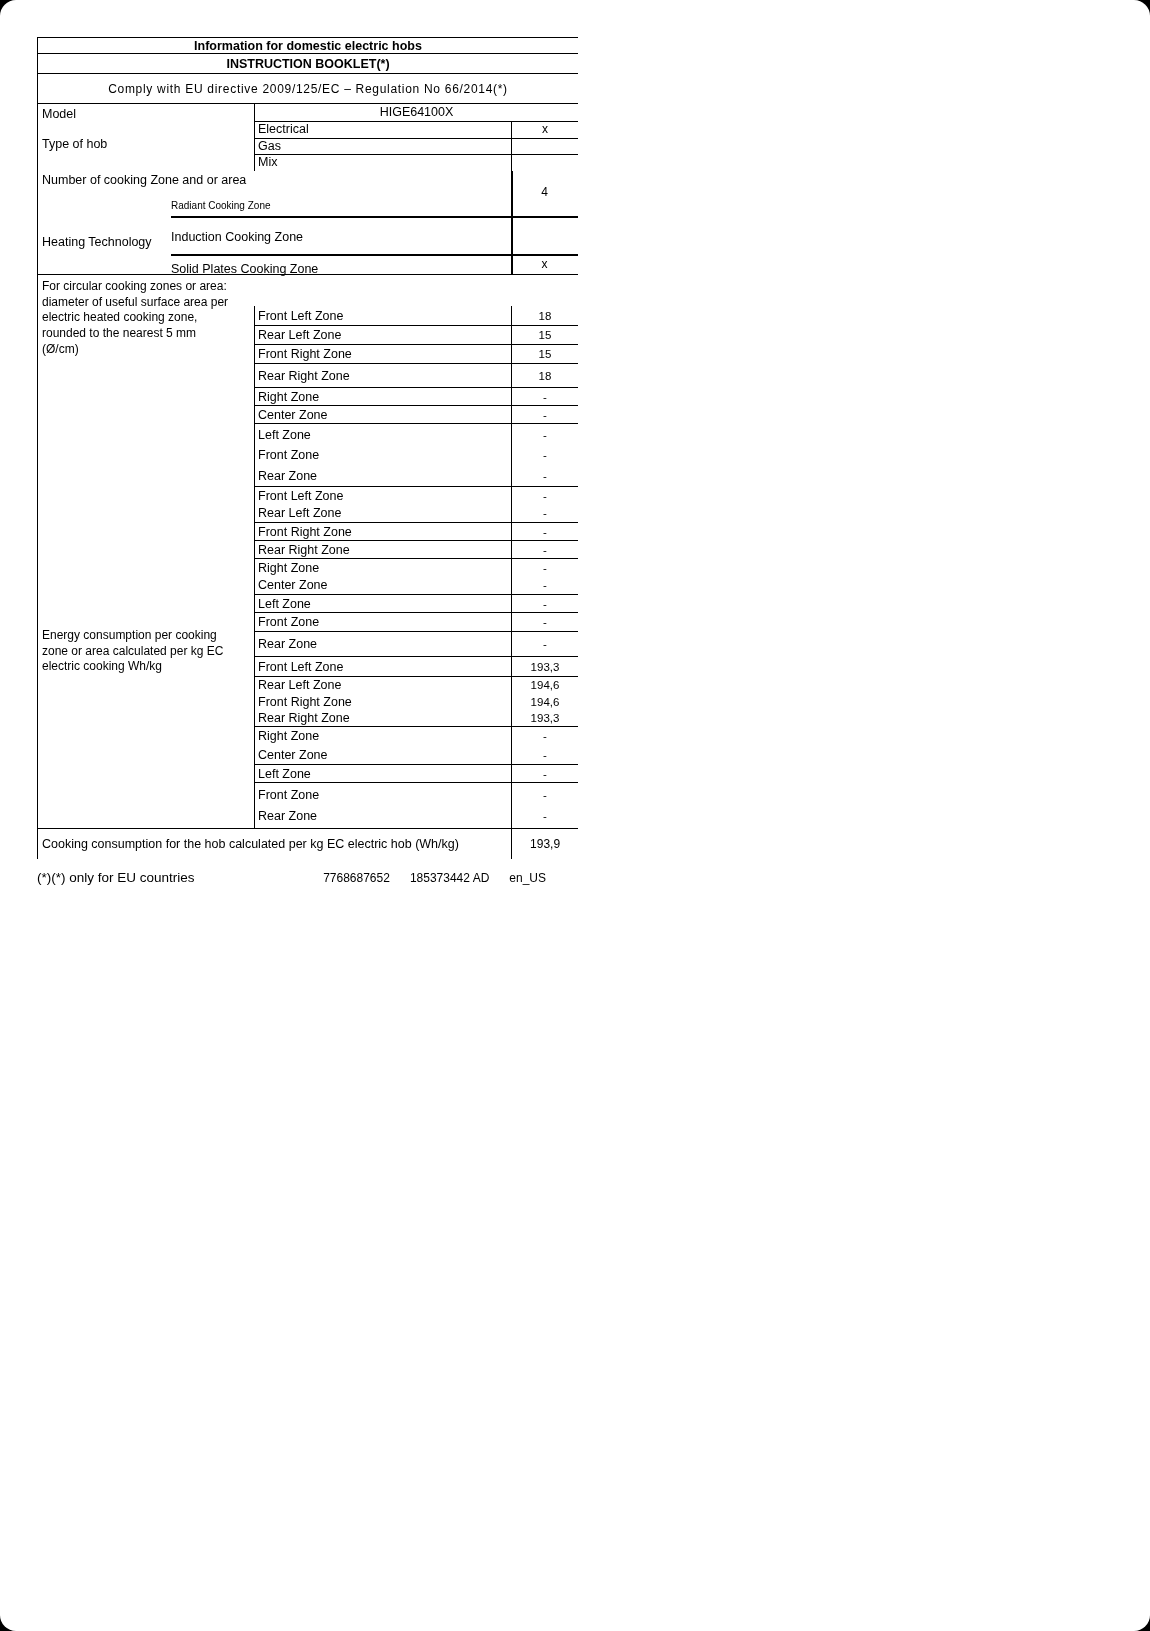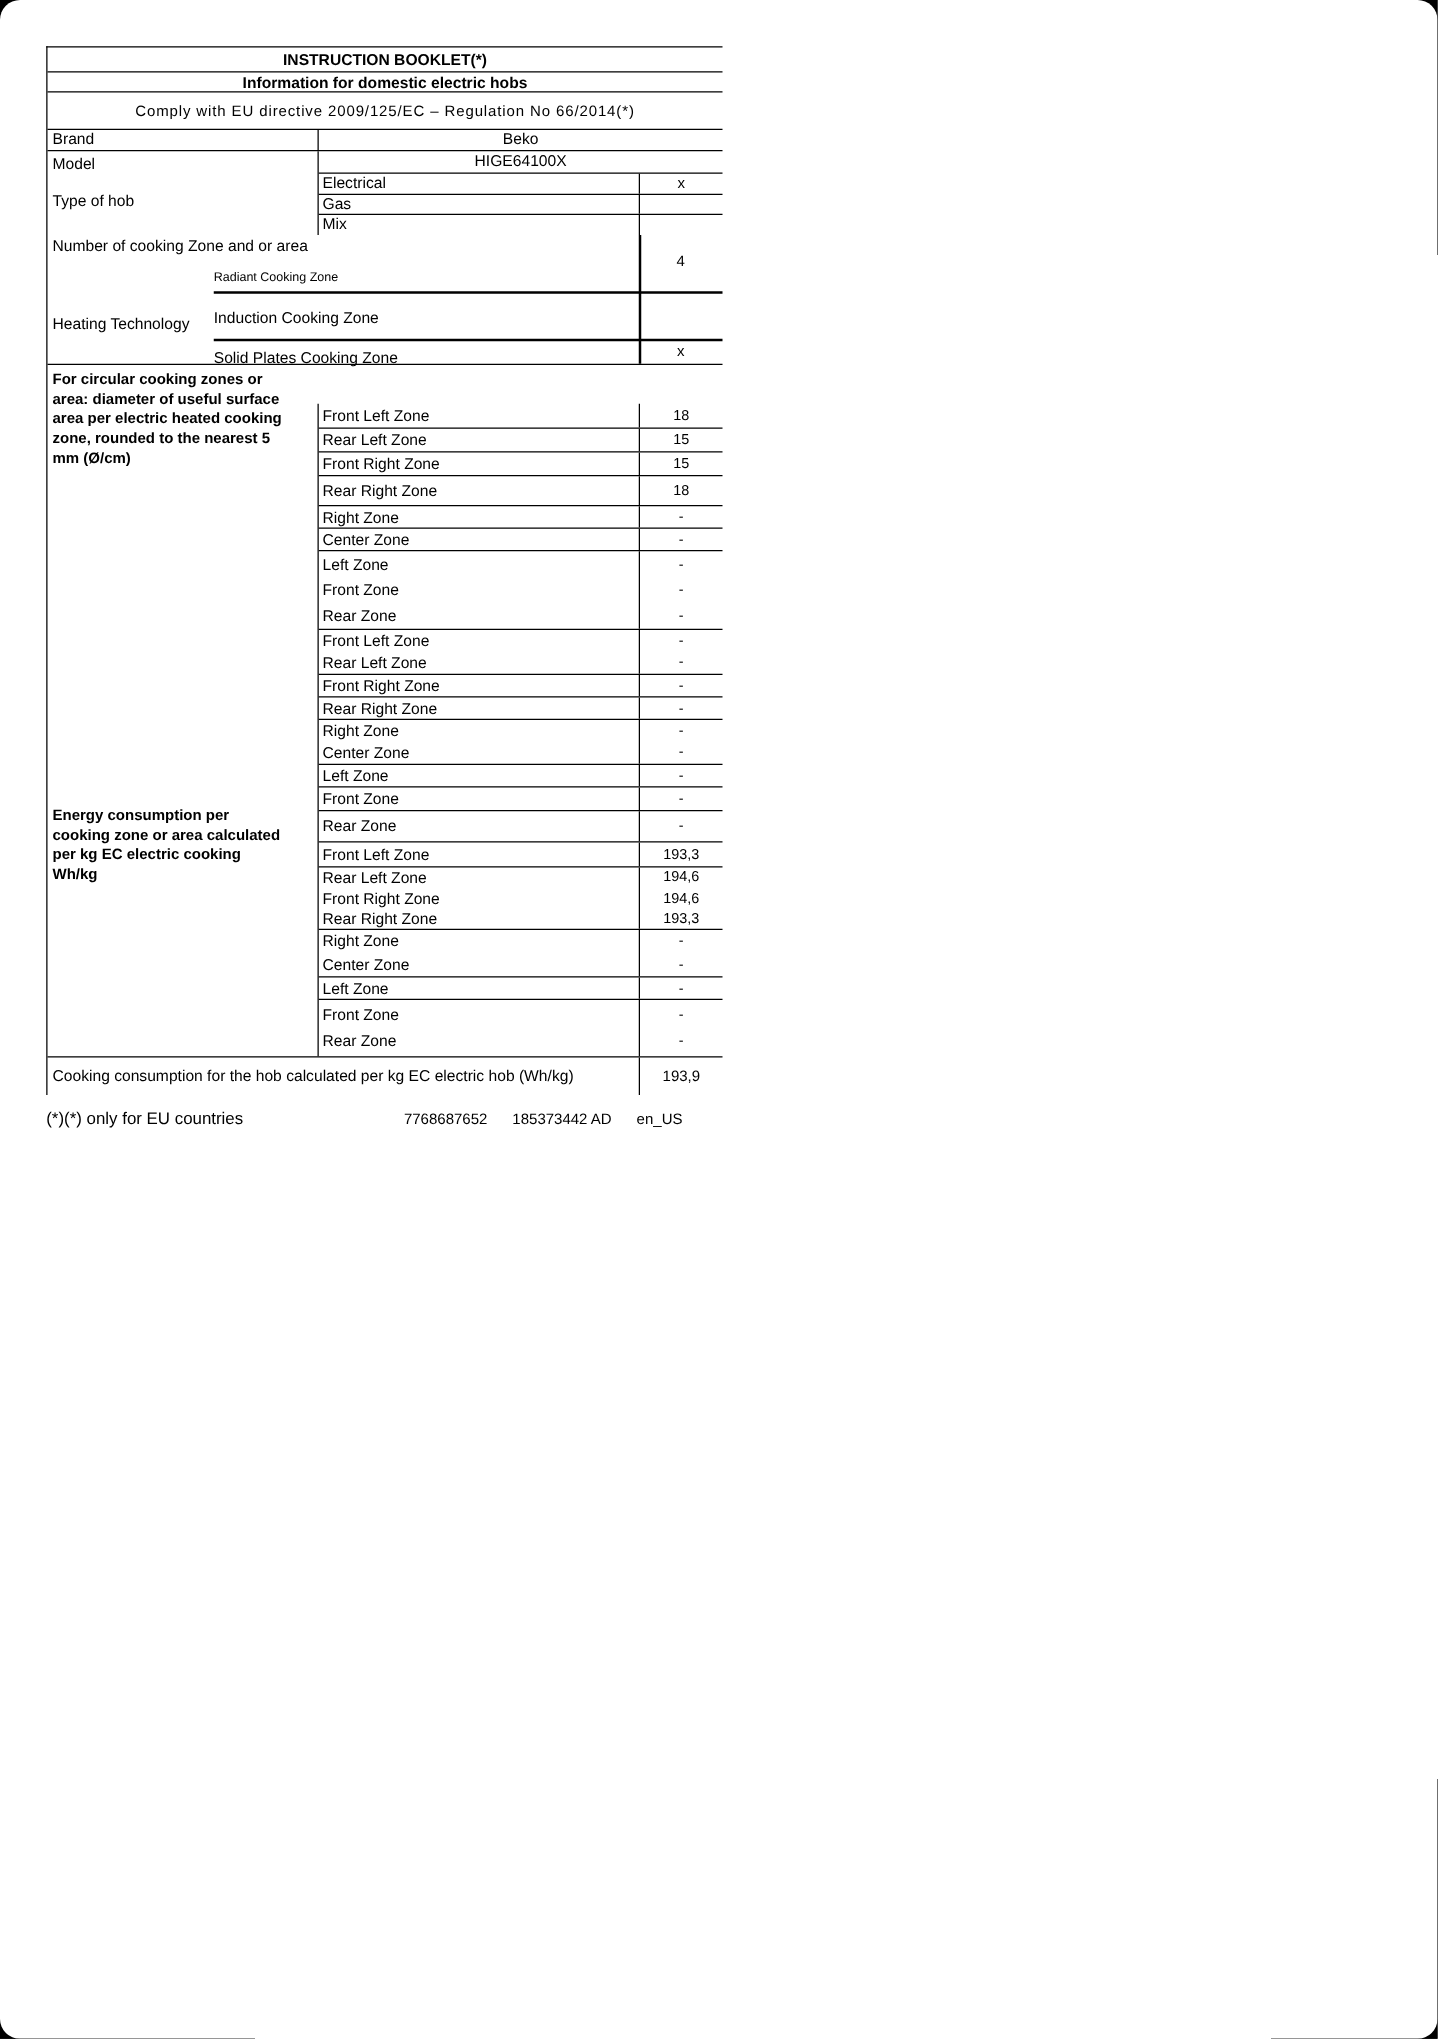--- a/index.html
+++ b/index.html
@@ -37,21 +37,21 @@
   .ht-radiant{position:absolute;left:133px;top:29px;font-size:10px;}
   .ht-induction{position:absolute;left:133px;top:59px;}
   .ht-solid{position:absolute;left:133px;top:91px;}
   .val-solid{position:absolute;left:473px;top:84px;width:67px;height:18px;display:flex;align-items:center;justify-content:center;font-size:12px;}
   .ht-vline{position:absolute;left:473px;top:0;bottom:0;width:1.5px;background:#000;}
   .ht-h1{position:absolute;left:133px;right:0;top:45px;height:1.5px;background:#000;}
   .ht-h2{position:absolute;left:133px;right:0;top:83px;height:1.5px;background:#000;}
   
   .blk-zones{display:flex;border-bottom:1.5px solid #000;box-sizing:border-box;}
   .zlabels{width:216px;position:relative;box-sizing:border-box;}
-  .zlabel{position:absolute;left:4px;width:188px;font-size:12px;line-height:15.7px;font-weight:bold;}
+  .zlabel{position:absolute;left:4px;width:188px;font-size:12px;line-height:15.7px;}
   .zl-0{top:4px;}
   .zl-1{top:187px;}
   .zl-2{top:353px;}
   .zstack{flex:1;border-left:1.5px solid #000;display:flex;flex-direction:column;box-sizing:border-box;margin-top:31px;}
   .zrow{display:flex;border-bottom:1.5px solid #000;box-sizing:border-box;}
   .zrow.noline{border-bottom:none;}
   .zn{flex:1;padding-left:3px;font-size:12.5px;display:flex;flex-direction:column;justify-content:center;}
   .zv{width:67px;border-left:1.5px solid #000;text-align:center;box-sizing:border-box;display:flex;flex-direction:column;justify-content:center;}
   .zline{white-space:nowrap;display:flex;align-items:center;}
   .vline2{font-size:11.5px;display:flex;align-items:center;justify-content:center;}
@@ -64,34 +64,30 @@
   .f-note{font-size:13.5px;}
   .f-codes{margin-left:auto;display:flex;gap:20px;font-size:12px;}
 </style>
 </head>
 <body>
 
 <div class="page">
   <div class="doc">
     <div class="tbl">
 
+      <div class="brow r-info">
+        <span>Information for domestic electric hobs</span>
+      </div>
       <div class="brow r-title">
         <span>INSTRUCTION BOOKLET(*)</span>
       </div>
-      <div class="brow r-info">
-        <span>Information for domestic electric hobs</span>
-      </div>
       <div class="brow r-comply">
         <span>Comply with EU directive 2009/125/EC – Regulation No 66/2014(*)</span>
       </div>
 
-      <div class="brow r-brand">
-        <div class="ca">Brand</div>
-        <div class="cbc">Beko</div>
-      </div>
 
       <div class="blk-type">
         <div class="ca">
           <span class="lbl-model">Model</span>
           <span class="lbl-type">Type of hob</span>
         </div>
         <div class="type-right">
           <div class="r-modelval">HIGE64100X</div>
           <div class="r-opt r-elec">
             <div class="on">Electrical</div>

